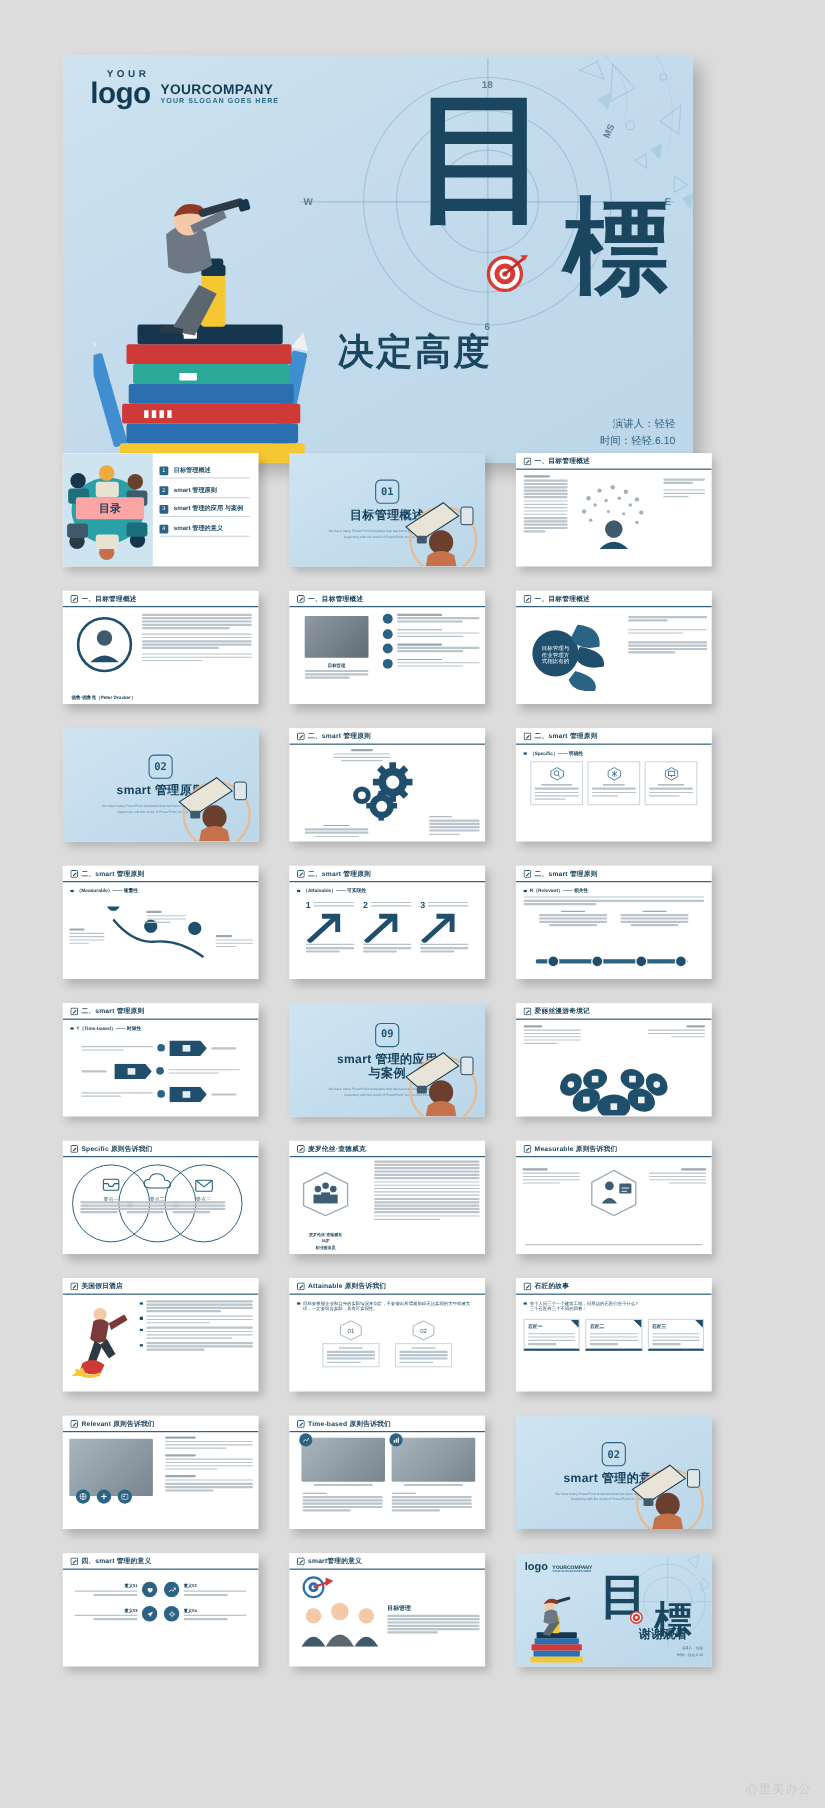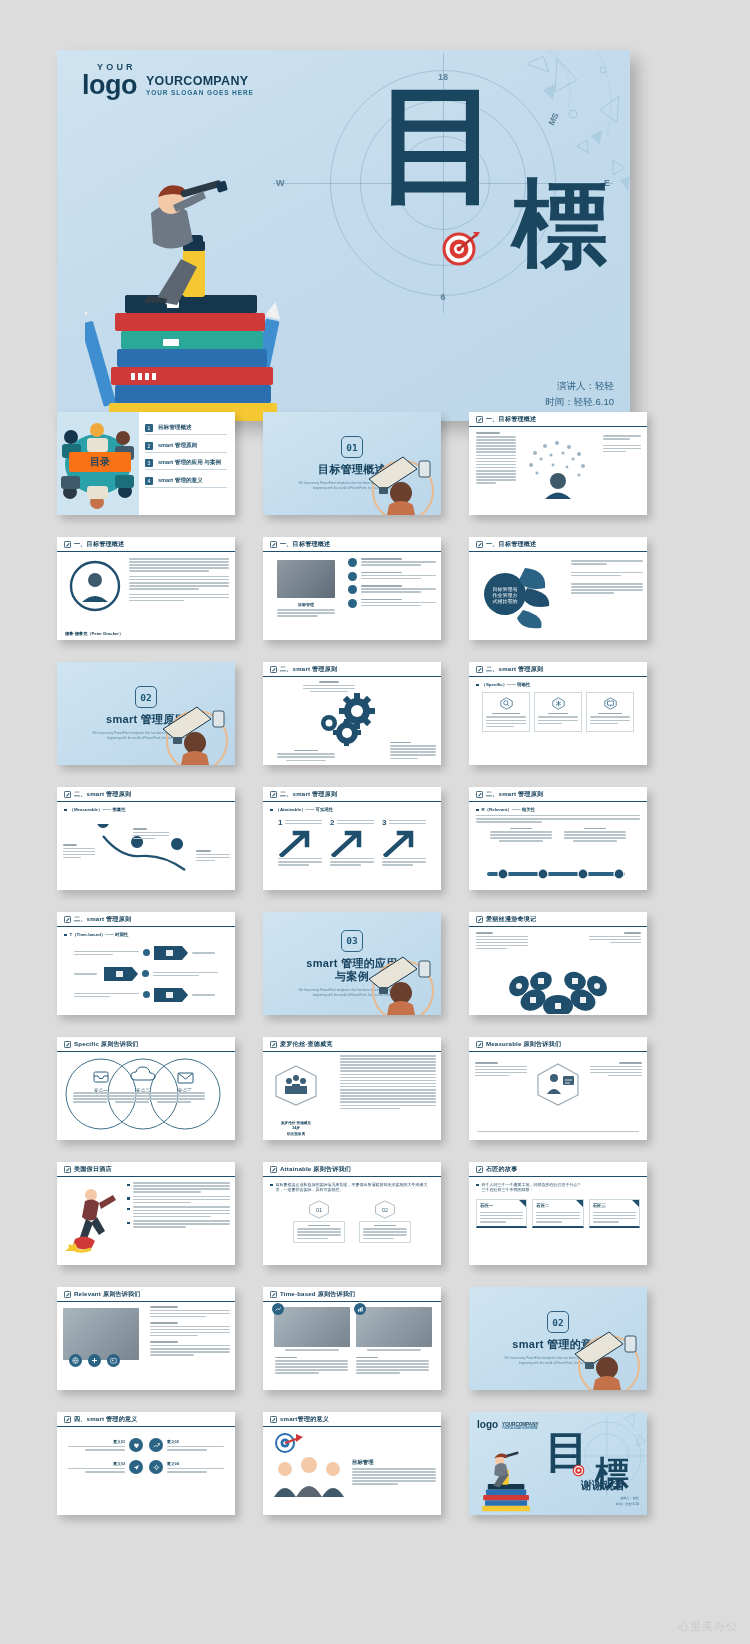--- a/index.html
+++ b/index.html
@@ -115,21 +115,21 @@
     font-family: "DejaVu Sans Mono", monospace;
   }
   .cov-title { font-size: 11px; font-weight: 700; color: #16425d; letter-spacing: 0.3px; text-align: center; line-height: 1.25; }
   .cov-sub { font-size: 3.1px; color: #5d87a1; text-align: center; margin-top: 4px; width: 110px; line-height: 1.5; }
 
   
   .toc { display: flex; height: 100%; }
   .toc-img { width: 82px; position: relative; }
   .toc-badge {
     position: absolute; left: 12px; top: 40px; width: 62px; height: 20px;
-    background: #f97316; border-radius: 2px;
+    background: #fca5a5; border-radius: 2px;
     display: flex; align-items: center; justify-content: center;
     font-size: 10px; font-weight: 700; color: #16425d;
   }
   .toc-list { flex: 1; padding: 12px 8px 0 6px; }
   .toc-row { display: flex; align-items: center; gap: 5px; margin-bottom: 6.5px; border-bottom: 0.6px solid #c9d6de; padding-bottom: 2px; }
   .toc-n { width: 8px; height: 8px; background: #2b6385; color: #fff; font-size: 5px; display: flex; align-items: center; justify-content: center; border-radius: 1px; flex: 0 0 auto; }
   .toc-l { font-size: 5.6px; color: #1c4a66; font-weight: 700; }
   .dotc { background: #2b6385; border-radius: 50%; }
   .photo { background: linear-gradient(135deg, #8f9aa3, #5f6c77); border-radius: 1px; }
   .photo2 { background: linear-gradient(135deg, #a9b6be, #78858f); border-radius: 1px; }
@@ -205,20 +205,21 @@
 
     <svg class="target-icon" viewBox="0 0 40 40">
       <circle cx="19" cy="21" r="15" fill="#fff" stroke="#d93a34" stroke-width="3"></circle>
       <circle cx="19" cy="21" r="9.5" fill="#d93a34"></circle>
       <circle cx="19" cy="21" r="5" fill="#fff"></circle>
       <circle cx="19" cy="21" r="2.4" fill="#d93a34"></circle>
       <path d="M19 21 L36 7" stroke="#b9302b" stroke-width="2.4" stroke-linecap="round"></path>
       <path d="M33 4 l7 0 l-3 5 z" fill="#d93a34"></path>
     </svg>
 
+    <div class="hero-sub">决定高度</div>
 
     <div class="hero-meta">
       <div>演讲人：轻轻</div>
       <div>时间：轻轻.6.10</div>
     </div>
 
     <svg class="illus" viewBox="0 0 220 250">
 
       <g>
         <rect x="6" y="150" width="13" height="86" rx="2" fill="#3f8fd0" transform="rotate(-16 12 190)"></rect>
@@ -896,21 +897,21 @@
             <div style="width:26px">
                 <div class="fl" style="width:90%"></div>
               </div>
           </div>
         </div>
       </div>
     </div>
 
     <div class="thumb blue">
       <div class="cov">
-        <div class="cov-num">03</div>
+        <div class="cov-num">09</div>
         <div class="cov-title" style="white-space:pre-line">smart 管理的应用
 与案例</div>
         <div class="cov-sub">We have many PowerPoint templates that has been specially designed for the beginning with the world of PowerPoint, for you first time.</div>
       </div>
       <svg viewBox="0 0 80 72" width="80" height="72" style="position:absolute;right:2px;bottom:0">
         <circle cx="44" cy="48" r="30" fill="none" stroke="#e9b98f" stroke-width="2"></circle>
         <polygon points="10,36 44,14 58,26 24,48" fill="#e9e4d8" stroke="#16364d" stroke-width="1"></polygon>
         <rect x="60" y="18" width="11" height="16" rx="2" fill="#dfe6ea" stroke="#16364d" stroke-width="0.8"></rect>
         <circle cx="42" cy="50" r="11" fill="#6b3f2e"></circle>
         <path d="M30 62 q12 -8 24 0 l2 10 h-28 z" fill="#c5724a"></path>

